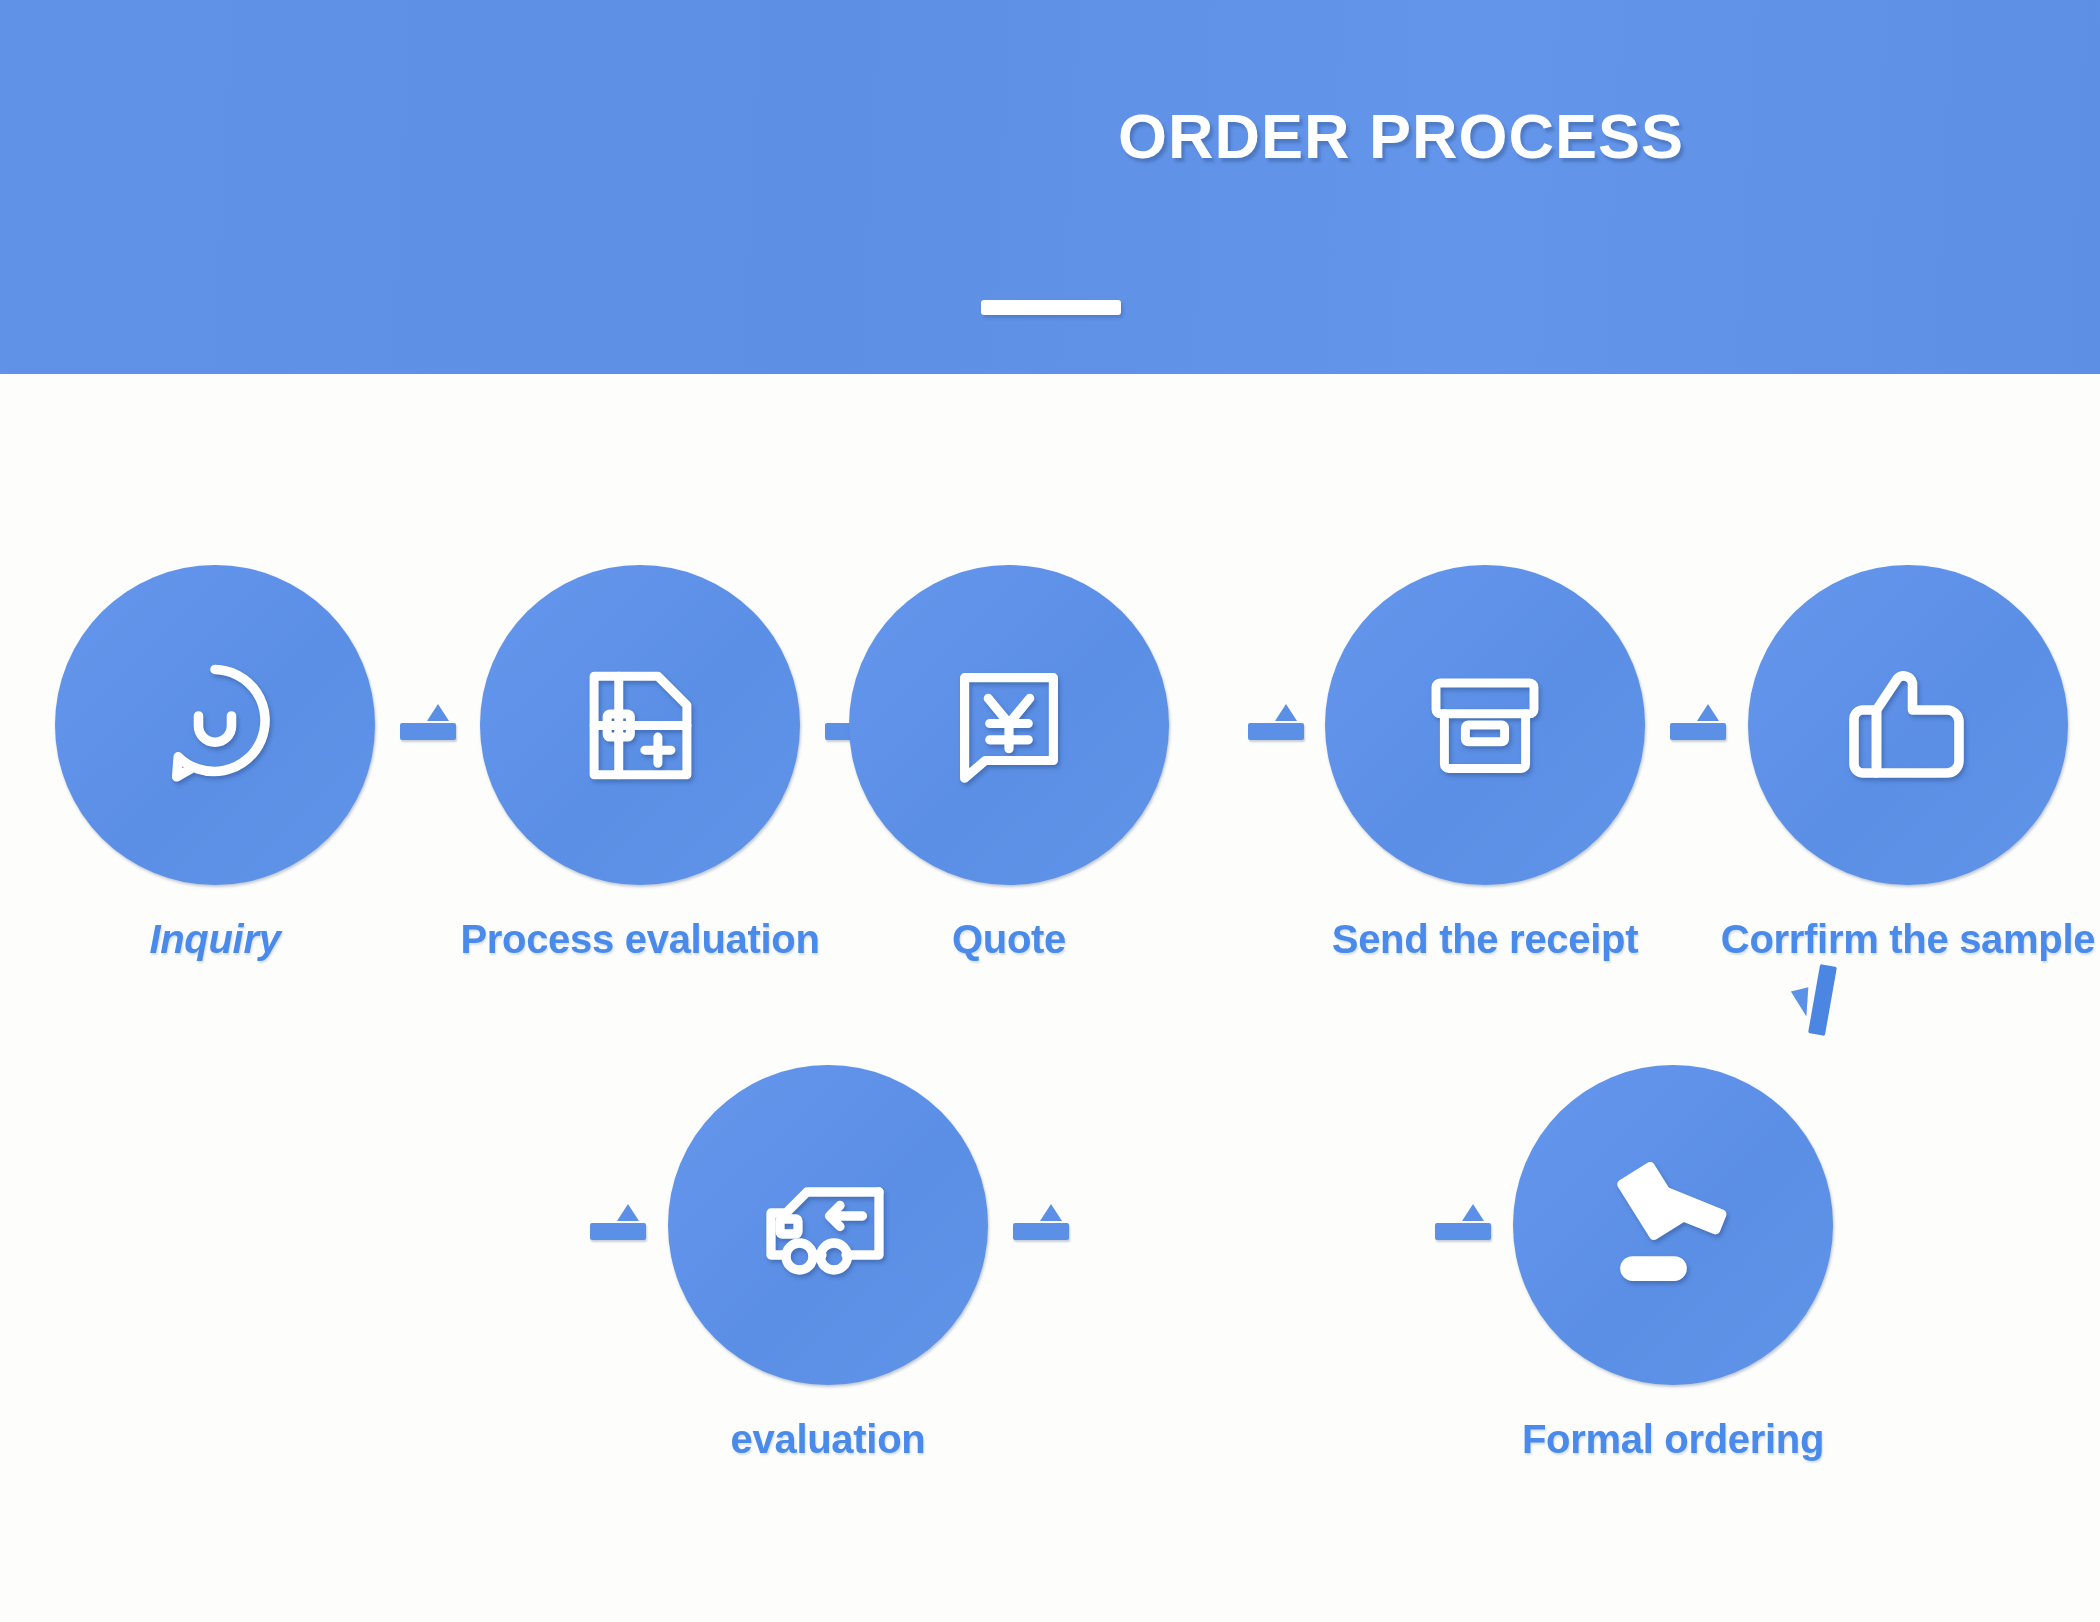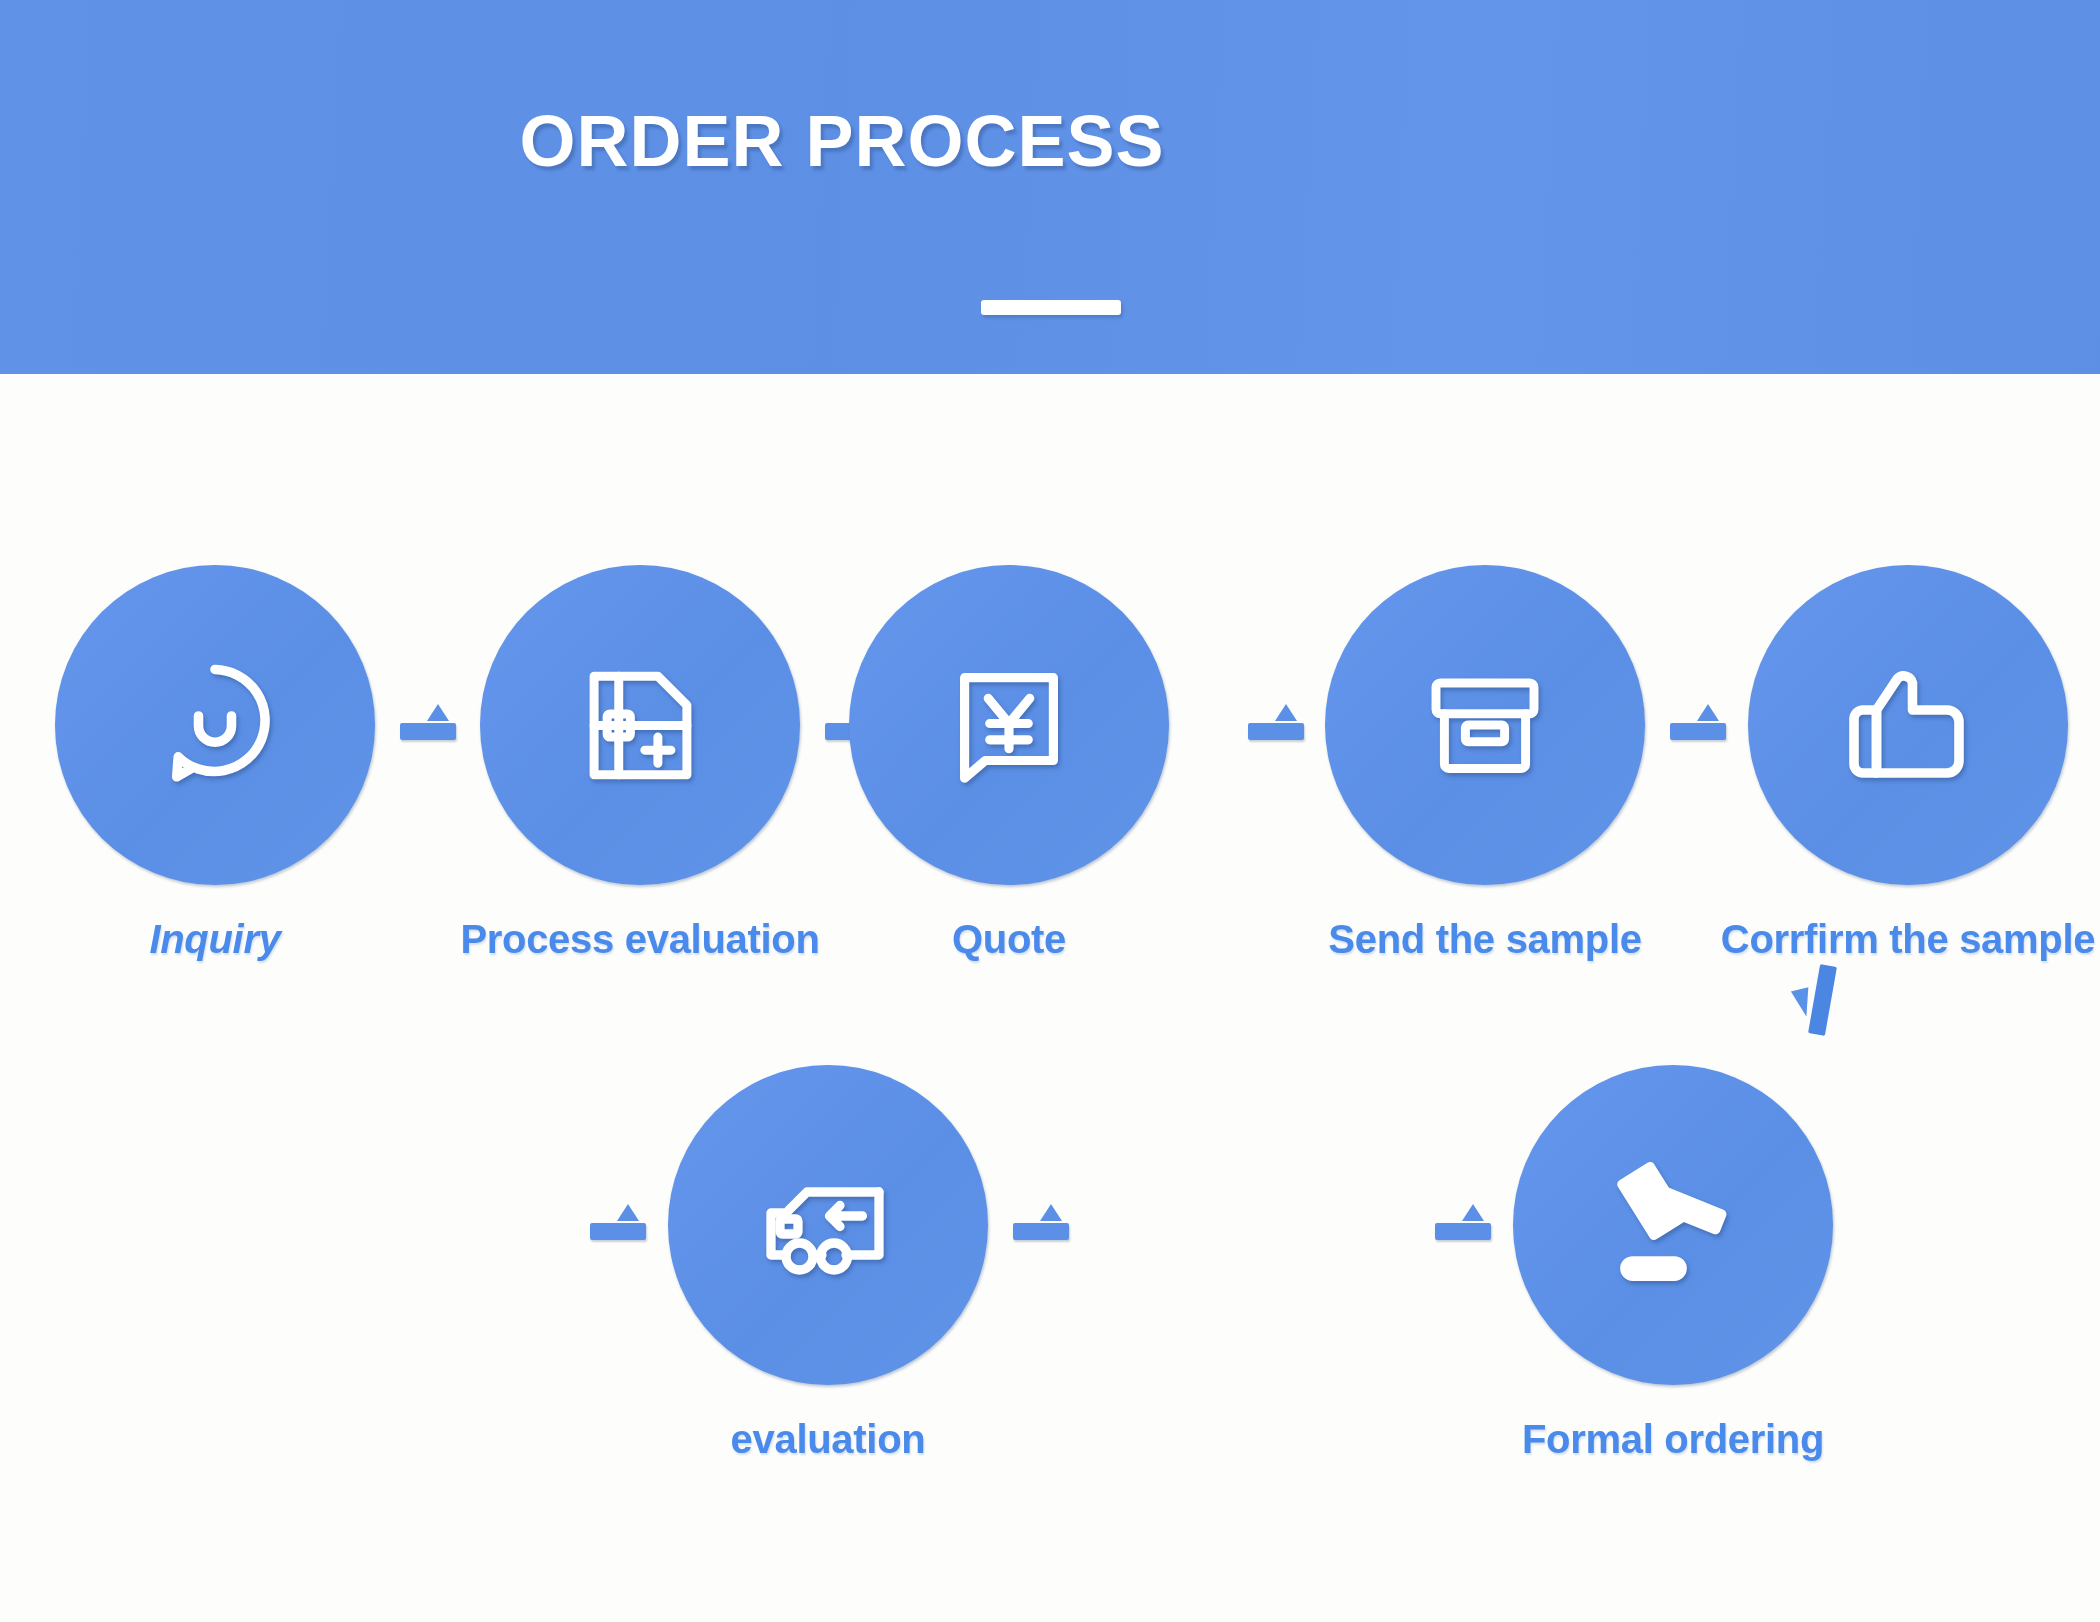--- a/index.html
+++ b/index.html
@@ -23,25 +23,25 @@
     width: 2100px;
     height: 374px;
     background: #5e90e6;
     background-image: linear-gradient(93deg, #6093e8 0%, #5d8fe5 40%, #6395ea 70%, #5d8fe5 100%);
   }
   #page-title {
     position: absolute;
     left: 0;
     top: 105px;
     width: 1684px;
-    text-align: center;
+    text-align: right;
     color: #ffffff;
     font-family: "Liberation Sans", sans-serif;
     font-weight: bold;
-    font-size: 72px;
+    font-size: 63px;
     letter-spacing: 1px;
     line-height: 1;
     text-shadow: 3px 4px 3px rgba(40,70,120,0.33);
     white-space: nowrap;
   }
   #title-divider {
     position: absolute;
     left: 981px;
     top: 300px;
     width: 140px;
@@ -224,21 +224,21 @@
   <div class="step" style="left:1325px;">
     <div class="circle">
       <span>
         <svg width="140" height="140" viewBox="0 0 100 100" fill="none" stroke="#ffffff" stroke-width="6.4" stroke-linecap="round" stroke-linejoin="round">
           <rect x="15" y="20" width="70" height="22" rx="3"></rect>
           <path d="M21 42 L21 78 A3 3 0 0 0 24 81 L76 81 A3 3 0 0 0 79 78 L79 42"></path>
           <rect x="36" y="50" width="28" height="12" rx="2"></rect>
         </svg>
       </span>
     </div>
-    <div class="step-label">Send the sample</div>
+    <div class="step-label">Send the receipt</div>
   </div>
 
   <div class="connector" style="left:1670px; top:135px;">
     <div class="bar"></div>
     <div class="head"></div>
   </div>
 
   <div class="step" style="left:1748px;">
     <div class="circle">
       <span>

